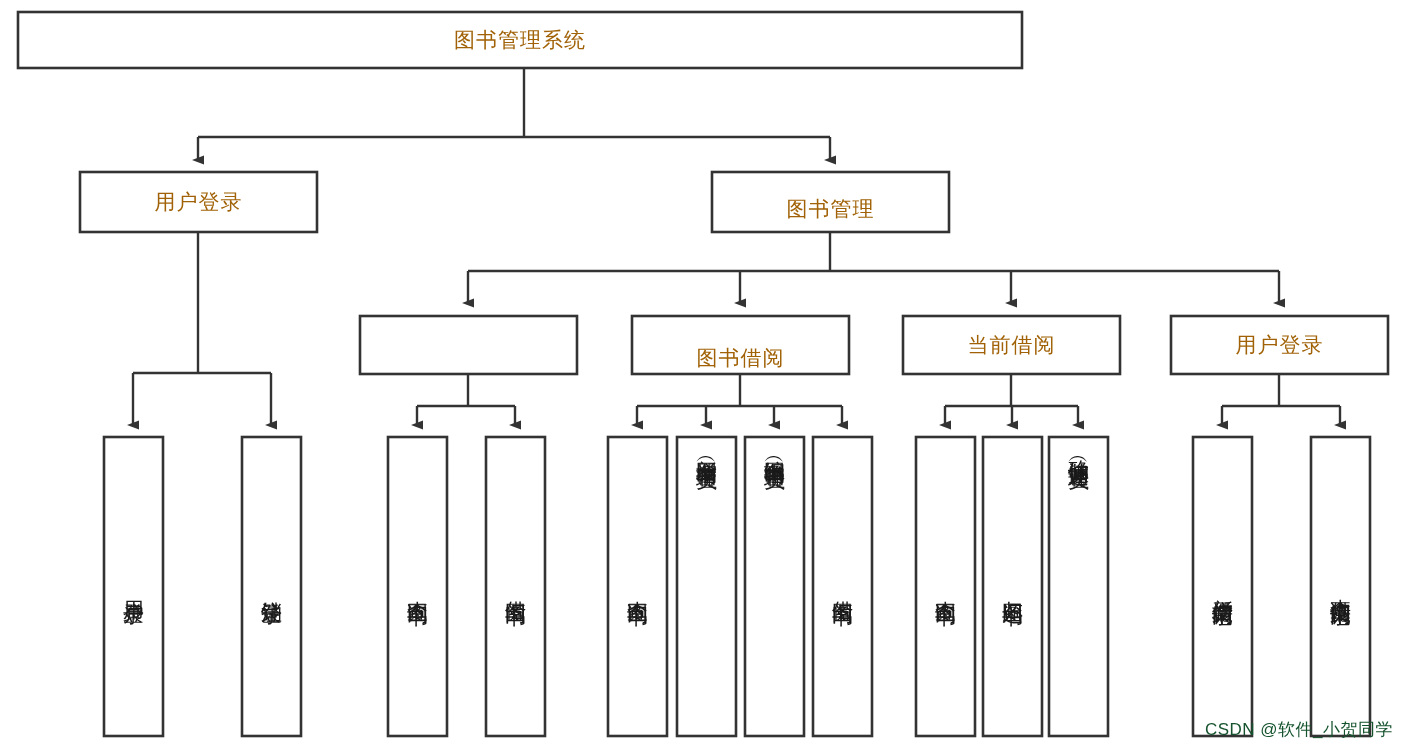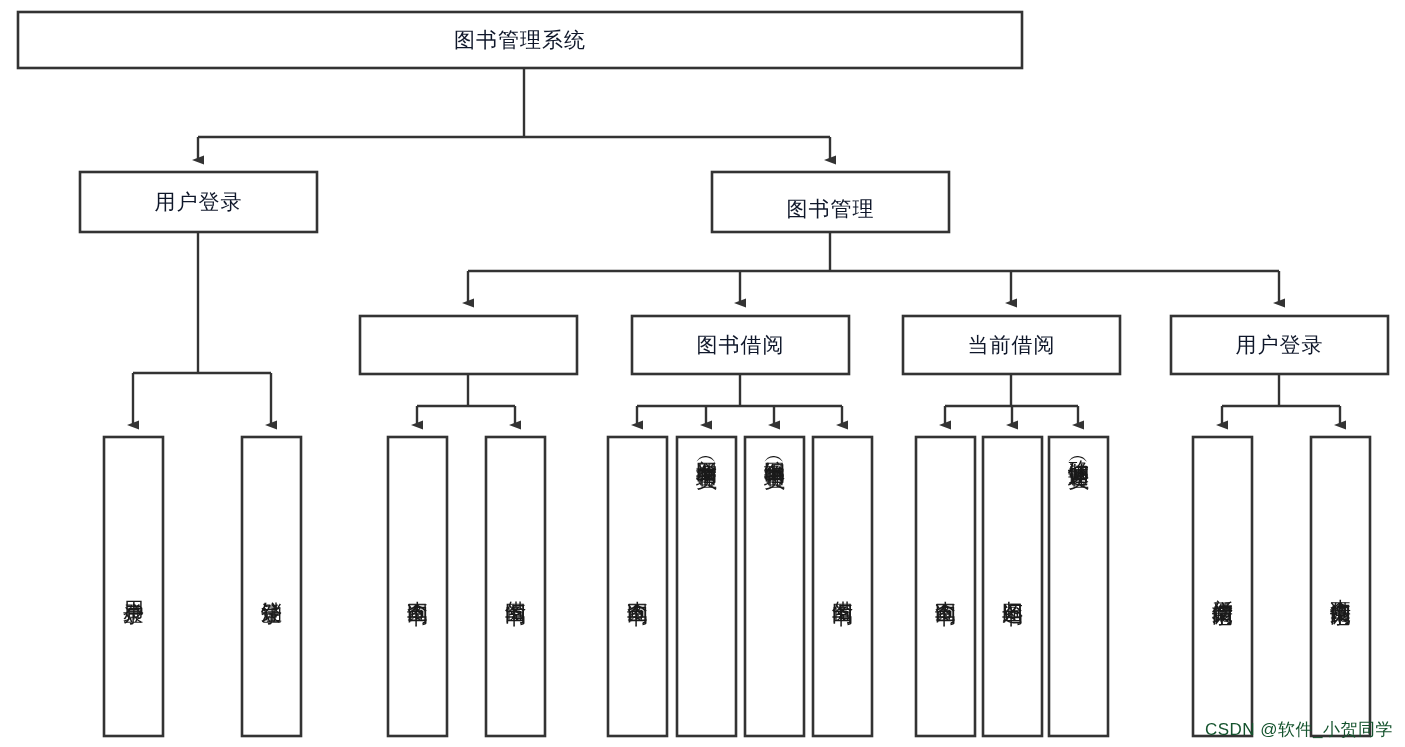--- a/index.html
+++ b/index.html
@@ -57,21 +57,21 @@
     white-space: nowrap;
   }
   .hlabel-wrap {
     position: absolute;
     display: flex;
     align-items: center;
     justify-content: center;
     pointer-events: none;
     font-family: "Liberation Sans", "DejaVu Sans", sans-serif;
     font-size: 21px;
-    color: #0f172a;
+    color: #a16207;
     letter-spacing: 1px;
   }
   #watermark {
     position: absolute;
     right: 12px;
     bottom: 6px;
     font-family: "Liberation Sans", "DejaVu Sans", sans-serif;
     font-size: 17px;
     color: #14532d;
     letter-spacing: 0.5px;
@@ -157,21 +157,21 @@
 
     <rect class="node-box" x="1193" y="437" width="59" height="299"></rect>
     <rect class="node-box" x="1311" y="437" width="59" height="299"></rect>
   </svg>
 
   <div class="hlabel-wrap" style="left:18px; top:12px; width:1004px; height:56px;">图书管理系统</div>
 
   <div class="hlabel-wrap" style="left:80px; top:172px; width:237px; height:60px;">用户登录</div>
   <div class="hlabel-wrap" style="left:712px; top:172px; width:237px; height:74px;">图书管理</div>
 
-  <div class="hlabel-wrap" style="left:632px; top:316px; width:217px; height:58px;">图书借阅</div>
+  <div class="hlabel-wrap" style="left:632px; top:329px; width:217px; height:58px;">图书借阅</div>
   <div class="hlabel-wrap" style="left:903px; top:316px; width:217px; height:58px;">当前借阅</div>
   <div class="hlabel-wrap" style="left:1171px; top:316px; width:217px; height:58px;">用户登录</div>
 
   <div class="vlabel-wrap" style="left:104px; top:437px; width:59px; height:299px; align-items:center;">
     <span>用户登录</span>
   </div>
   <div class="vlabel-wrap" style="left:242px; top:437px; width:59px; height:299px; align-items:center;">
     <span>注销登录</span>
   </div>
 

